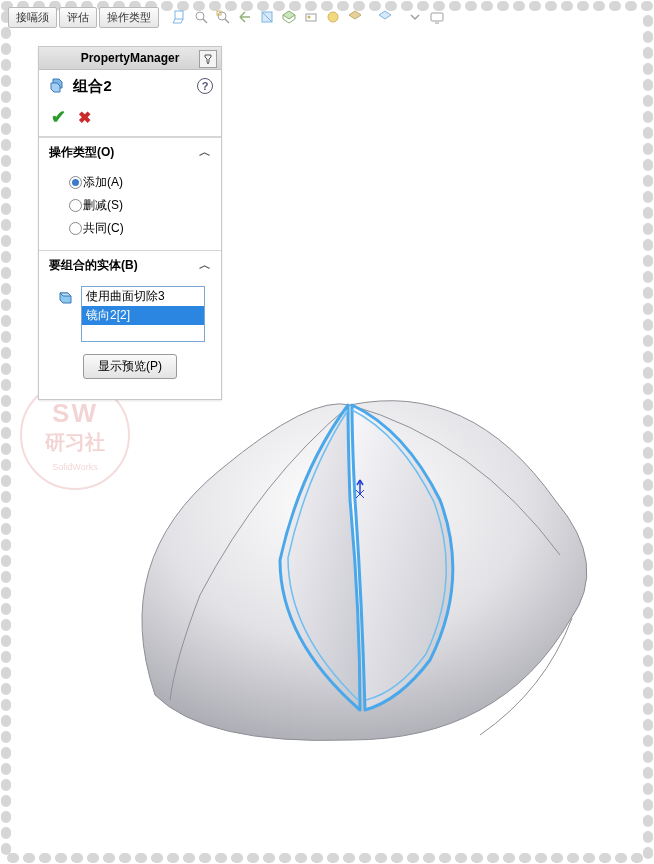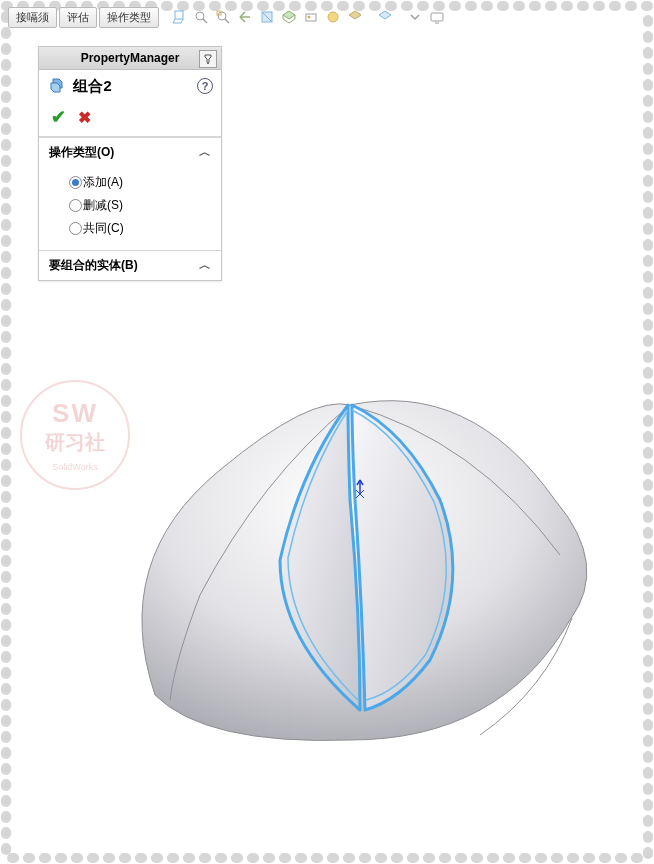--- a/index.html
+++ b/index.html
@@ -384,14 +384,30 @@
         <span>共同(C)</span>
       </div>
     </div>
   </div>
 
   <div class="pm-section">
     <div class="pm-sec-head">
       <span>要组合的实体(B)</span>
       <span class="chev">︿</span>
     </div>
+    <div class="pm-sec-body">
+      <div class="body-list-wrap">
+        <span class="body-icon">
+          <svg width="20" height="20" viewBox="0 0 20 20">
+            <path d="M5 5 L13 5 L16 8 L16 15 L8 15 L5 12 Z" fill="#8fc8ef" stroke="#3a7ab8"></path>
+            <path d="M13 5 L16 8 L8 8 L5 5 Z" fill="#bde0f7" stroke="#3a7ab8"></path>
+          </svg>
+        </span>
+        <div class="body-list">
+          <div class="body-item">使用曲面切除3</div>
+          <div class="body-item sel">镜向2[2]</div>
+          <div class="body-blank"></div>
+        </div>
+      </div>
+      <button class="preview-btn">显示预览(P)</button>
+    </div>
   </div>
 </div>
 
 </body></html>

